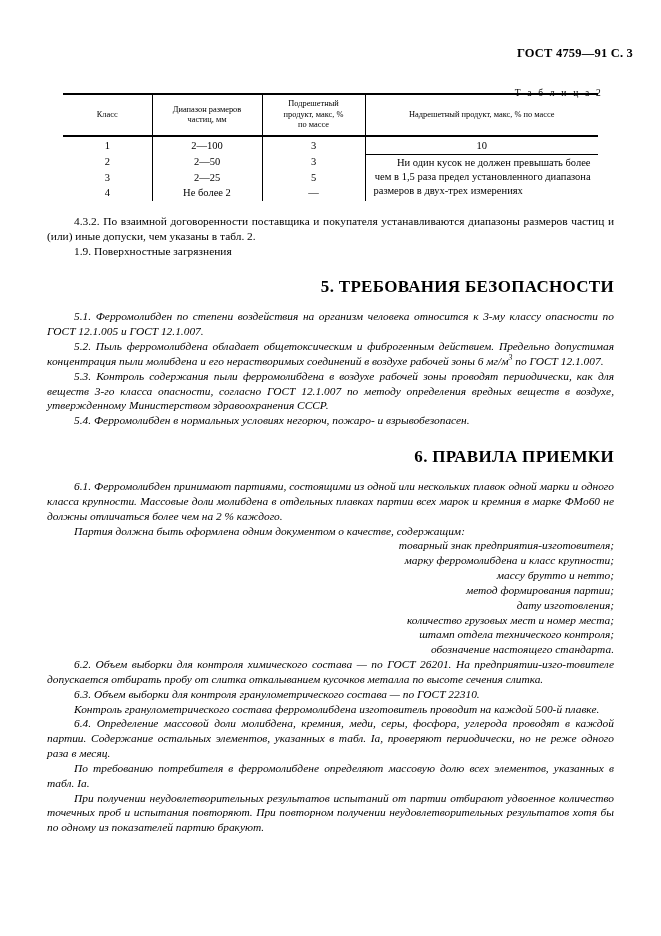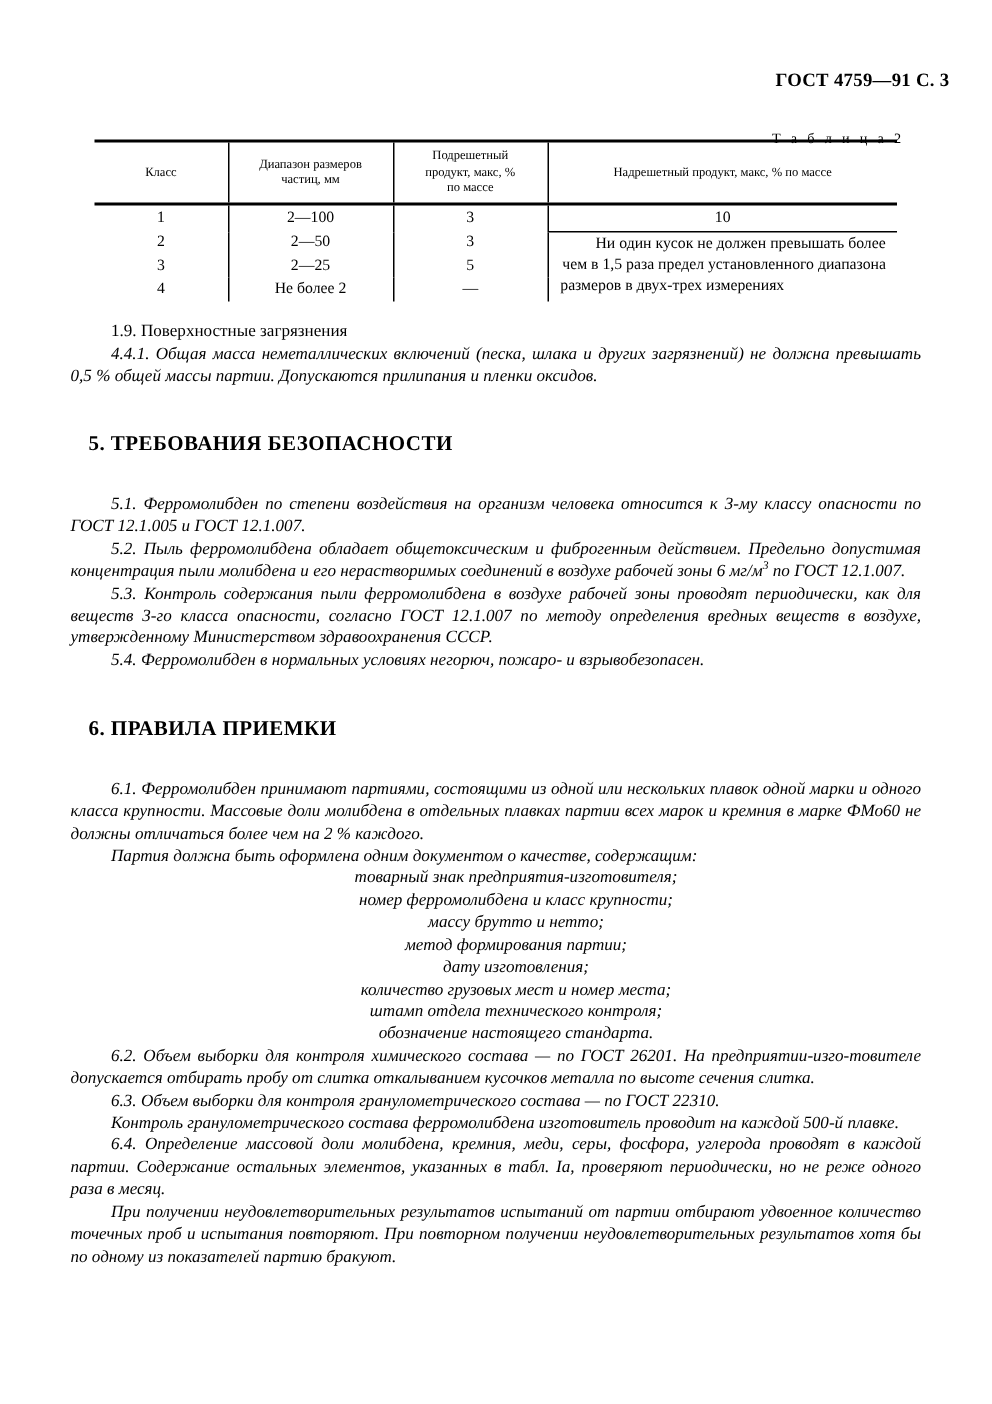--- a/index.html
+++ b/index.html
@@ -140,27 +140,27 @@
   }
   p.ital {
     font-style: italic;
   }
   p.listitem {
     margin: 0;
     font-size: 11.4px;
     line-height: 1.30;
     font-style: italic;
     text-indent: 27px;
-    text-align: center;
+    text-align: right;
   }
   h2.sect {
-    margin: 12px;
-    font-size: 14px;
+    margin: 0;
+    font-size: 17px;
     font-weight: bold;
-    text-align: left;
+    text-align: right;
     letter-spacing: 0.3px;
   }
   .sp-md { height: 12px; }
   .sp-xl { height: 19px; }
 
   sup { font-size: 0.68em; vertical-align: super; line-height: 0; }
 </style>
 </head>
 <body>
 
@@ -230,48 +230,49 @@
           <td>4</td>
           <td class="vline">Не более 2</td>
           <td class="vline">—</td>
         </tr>
       </tbody>
     </table>
   </div>
 
   <div class="body-text">
 
+    <p class="para">4.3.2. По взаимной договоренности поставщика и покупателя устанавливаются диапазоны размеров частиц и (или) иные допуски, чем указаны в табл.  2.</p>
     <p class="para">1.9.  Поверхностные загрязнения</p>
-    <p class="para ital">4.4.1. Общая масса неметаллических включений (песка, шлака и других загрязнений) не должна превышать 0,5 % общей массы партии. Допускаются прилипания и пленки оксидов.</p>
 
     <div class="sp-xl"></div>
     <h2 class="sect">5.  ТРЕБОВАНИЯ БЕЗОПАСНОСТИ</h2>
     <div class="sp-md"></div>
 
     <p class="para ital">5.1. Ферромолибден по степени воздействия на организм человека относится к 3-му классу опасности по ГОСТ  12.1.005 и ГОСТ  12.1.007.</p>
     <p class="para ital"><span>5.2. Пыль ферромолибдена обладает общетоксическим и фиброгенным действием. Предельно допустимая концентрация пыли молибдена и его нерастворимых соединений в воздухе рабочей зоны</span> <span><span>6 мг/м</span><sup>3</sup><span> по ГОСТ  12.1.007.</span></span></p>
     <p class="para ital">5.3. Контроль содержания пыли ферромолибдена в воздухе рабочей зоны проводят периодически, как для веществ 3-го класса опасности, согласно ГОСТ  12.1.007 по методу определения вредных веществ в воздухе, утвержденному Министерством здравоохранения СССР.</p>
     <p class="para ital">5.4. Ферромолибден в нормальных условиях негорюч, пожаро- и взрывобезопасен.</p>
 
     <div class="sp-xl"></div>
     <h2 class="sect">6.  ПРАВИЛА ПРИЕМКИ</h2>
     <div class="sp-md"></div>
 
     <p class="para ital">6.1. Ферромолибден принимают партиями, состоящими из одной или нескольких плавок одной марки и одного класса крупности. Массовые доли молибдена в отдельных плавках партии всех марок и кремния в марке ФМо60 не должны отличаться более чем на 2  % каждого.</p>
     <p class="para ital">Партия должна быть оформлена одним документом о качестве, содержащим:</p>
 
     <p class="listitem">товарный знак предприятия-изготовителя;</p>
-    <p class="listitem">номер ферромолибдена и класс крупности;</p>
+    <p class="listitem">марку ферромолибдена и класс крупности;</p>
     <p class="listitem">массу брутто и нетто;</p>
     <p class="listitem">метод формирования партии;</p>
     <p class="listitem">дату изготовления;</p>
     <p class="listitem">количество грузовых мест и номер места;</p>
     <p class="listitem">штамп отдела технического контроля;</p>
     <p class="listitem">обозначение настоящего стандарта.</p>
 
     <p class="para ital">6.2. Объем выборки для контроля химического состава — по ГОСТ  26201. На предприятии-изго-товителе допускается отбирать пробу от слитка откалыванием кусочков металла по высоте сечения слитка.</p>
     <p class="para ital">6.3. Объем выборки для контроля гранулометрического состава — по ГОСТ  22310.</p>
     <p class="para ital">Контроль гранулометрического состава ферромолибдена изготовитель проводит на каждой 500-й плавке.</p>
     <p class="para ital">6.4. Определение массовой доли молибдена, кремния, меди, серы, фосфора, углерода проводят в каждой партии. Содержание остальных элементов, указанных в табл.  Iа, проверяют периодически, но не реже одного раза в месяц.</p>
+    <p class="para ital">По требованию потребителя в ферромолибдене определяют массовую долю всех элементов, указанных в табл.  Iа.</p>
     <p class="para ital">При получении неудовлетворительных результатов испытаний от партии отбирают удвоенное количество точечных проб и испытания повторяют. При повторном получении неудовлетворительных результатов хотя бы по одному из показателей партию бракуют.</p>
 
   </div>
 </div>
 
 </body></html>

